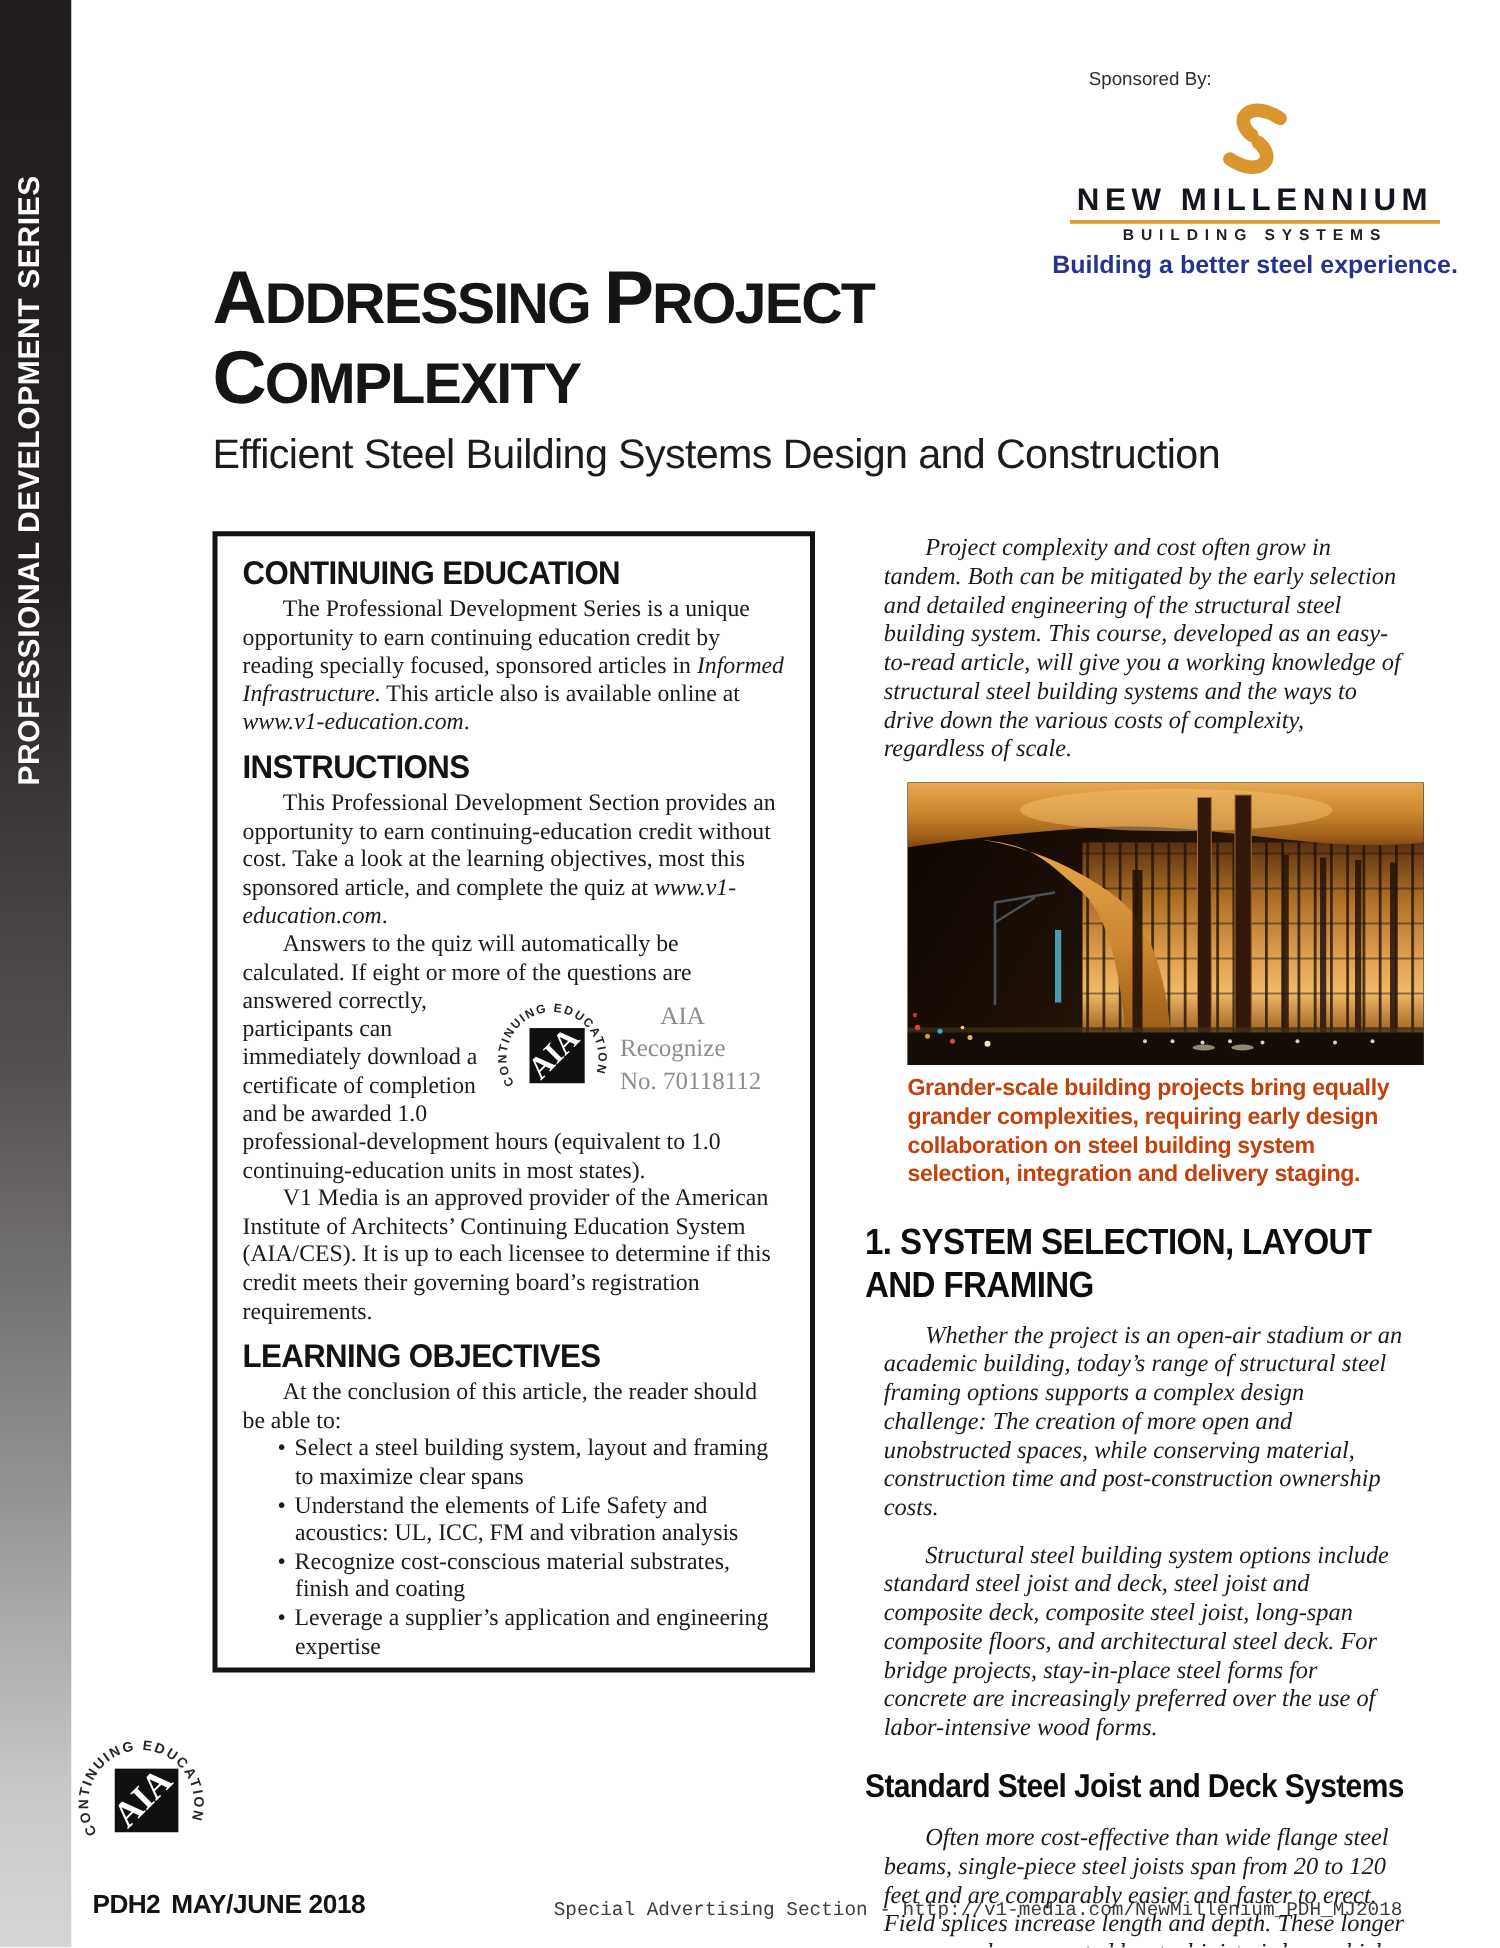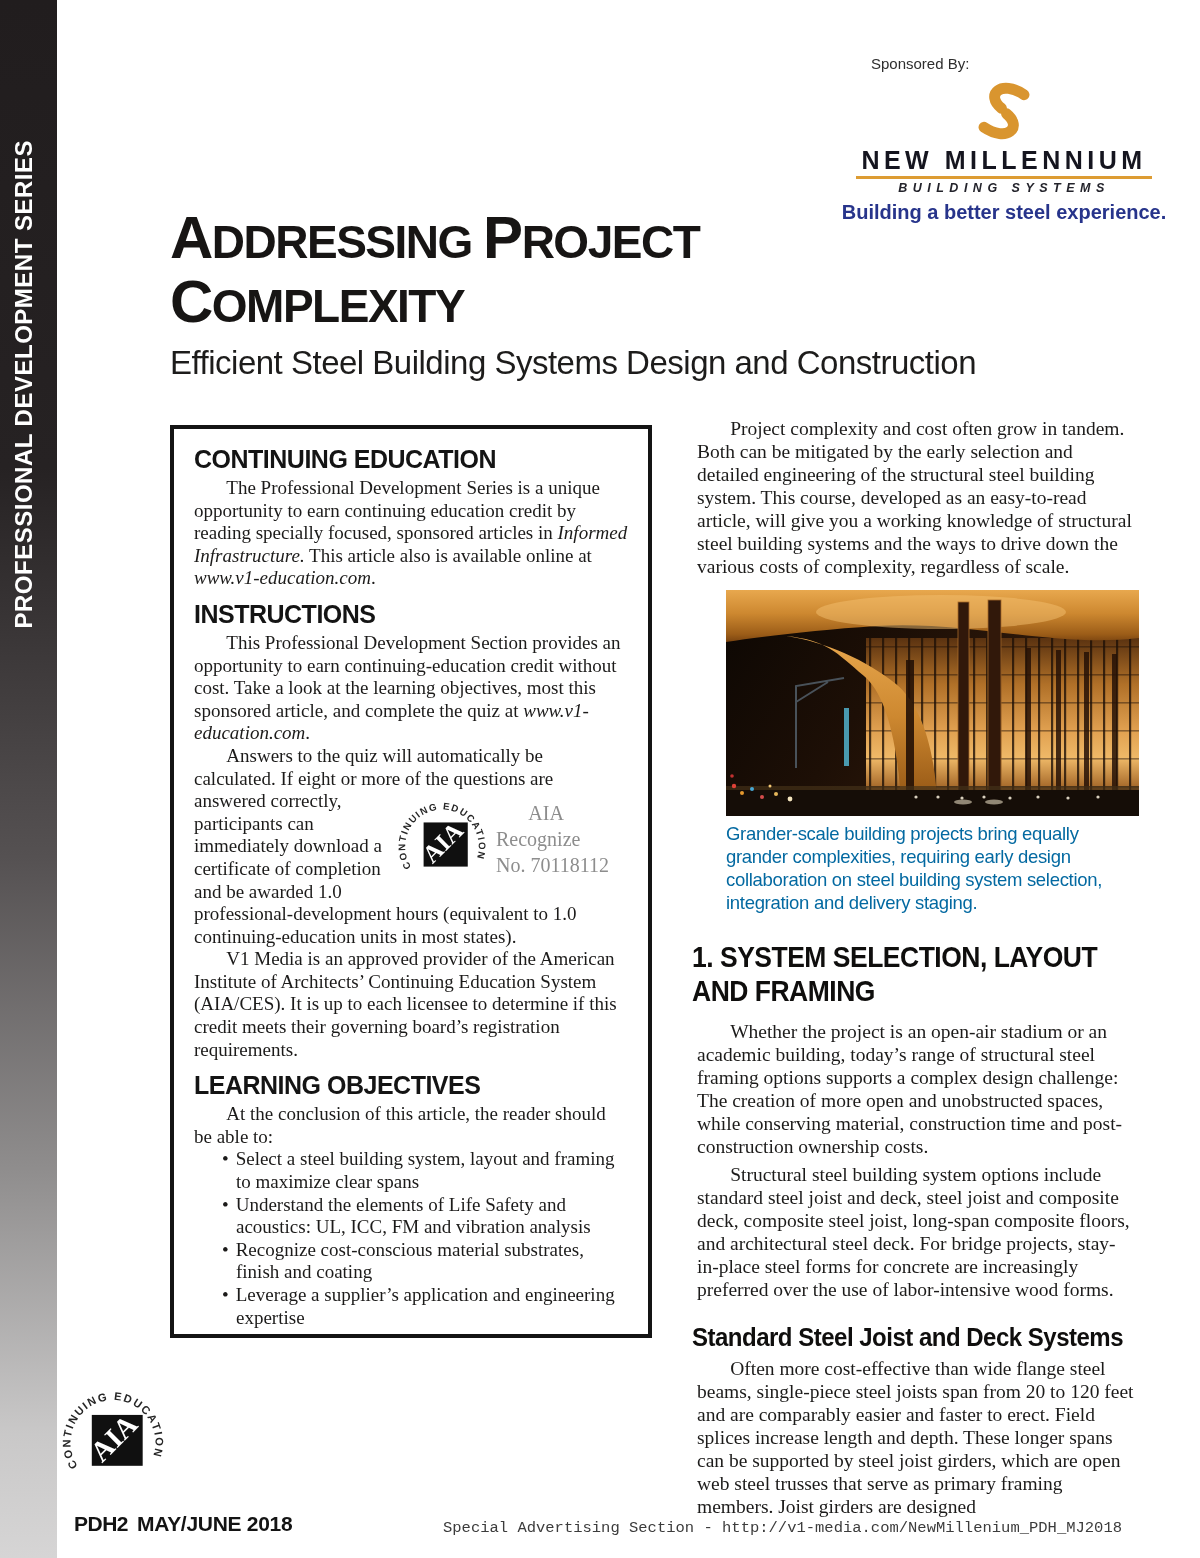--- a/index.html
+++ b/index.html
@@ -28,21 +28,21 @@
   .mast-l3{font-size:34px;font-weight:bold;letter-spacing:-1px;line-height:1;transform:scaleY(1.05);}
   .mast-l4{font-size:21px;font-weight:bold;letter-spacing:-.5px;line-height:1.25;transform:scaleY(1.1);}
 
   
   .sponsor{position:absolute;left:845px;top:55px;width:318px;display:flex;flex-direction:column;
     align-items:center;font-family:"Liberation Sans",sans-serif;}
   .sponsor-label{align-self:flex-start;margin-left:26px;font-size:15px;color:#2e2e2e;}
   .nm-icon{margin-top:6px;height:66px;}
   .nm-name{font-size:25px;font-weight:bold;letter-spacing:4.5px;color:#15151f;margin-top:2px;white-space:nowrap;}
   .nm-rule{width:296px;height:2.5px;background:#dd9c33;margin:1px 0 2px;}
-  .nm-sub{font-size:12.5px;font-weight:bold;letter-spacing:5.5px;color:#23232b;white-space:nowrap;font-style:italic;}
+  .nm-sub{font-size:12.5px;font-weight:bold;letter-spacing:5.5px;color:#23232b;white-space:nowrap;}
   .nm-tagline{font-size:20px;font-weight:bold;color:#27348b;margin-top:6px;white-space:nowrap;}
 
   
   .title{position:absolute;left:170px;top:208px;width:1000px;
     font-family:"Liberation Sans",sans-serif;font-weight:bold;color:#171514;
     letter-spacing:-1.5px;line-height:60px;font-size:46px;}
   .title .tcap{font-size:60px;}
   .subtitle{position:absolute;left:170px;top:344px;width:1000px;
     font-family:"Liberation Sans",sans-serif;font-size:33px;color:#1d1c1b;letter-spacing:-.5px;}
 
@@ -57,25 +57,25 @@
   .ital{font-style:italic;}
   .aia-float{float:right;width:232px;margin:3px 0 2px 8px;display:flex;align-items:center;gap:8px;}
   .aia-badge{flex:0 0 auto;}
   .prov{font-size:20px;line-height:1.3;color:#8d8d8d;}
   .lo-list{margin:0;padding:0 0 0 28px;list-style:none;}
   .lo-list li{font-size:19px;line-height:22.6px;padding-left:14px;text-indent:-14px;}
   .lo-list li::before{content:"\2022";margin-right:7px;}
 
   
   .right-col{position:absolute;left:692px;top:412px;width:448px;}
-  .right-col p{margin:5px;font-size:19.5px;line-height:23px;}
+  .right-col p{margin:15px;font-size:19.5px;line-height:23px;font-style:italic;}
   .photo{position:relative;margin:12px 0 6px 34px;width:413px;height:226px;background:#140b06;overflow:hidden;}
   .photo svg{display:block;}
   .caption{margin:2px 0 18px 34px;width:402px;font-family:"Liberation Sans",sans-serif;
-    font-size:18.5px;line-height:23px;color:#0369a1;letter-spacing:-.3px;}
+    font-size:18.5px;line-height:23px;color:#c2410c;letter-spacing:-.3px;font-weight:bold;}
   .art-h1{margin:30px 0 14px;font-family:"Liberation Sans",sans-serif;font-weight:bold;
     font-size:26.5px;letter-spacing:-.5px;color:#0f0e0d;transform-origin:left;transform:scaleY(1.1);}
   .art-h2{margin:22px 0 6px;font-family:"Liberation Sans",sans-serif;font-weight:bold;
     font-size:24px;letter-spacing:-.5px;color:#0f0e0d;transform-origin:left;transform:scaleY(1.1);}
 
   
   .badge-bottom{position:absolute;left:60px;top:1381px;}
   .footer-left{position:absolute;left:74px;top:1512px;font-family:"Liberation Sans",sans-serif;color:#141414;}
   .footer-left .f-big{font-size:21px;font-weight:bold;letter-spacing:-.5px;}
   .footer-left .f-small{font-size:21px;font-weight:bold;margin-left:9px;letter-spacing:-.3px;}

